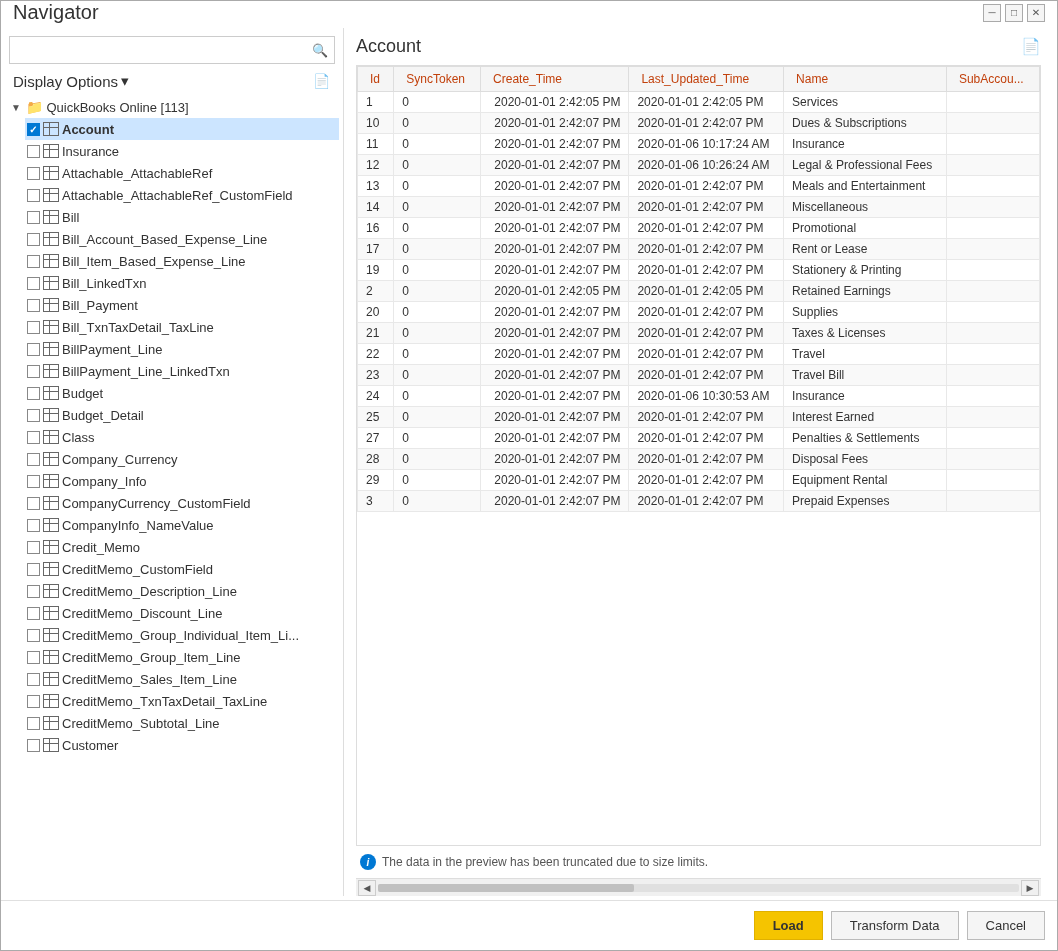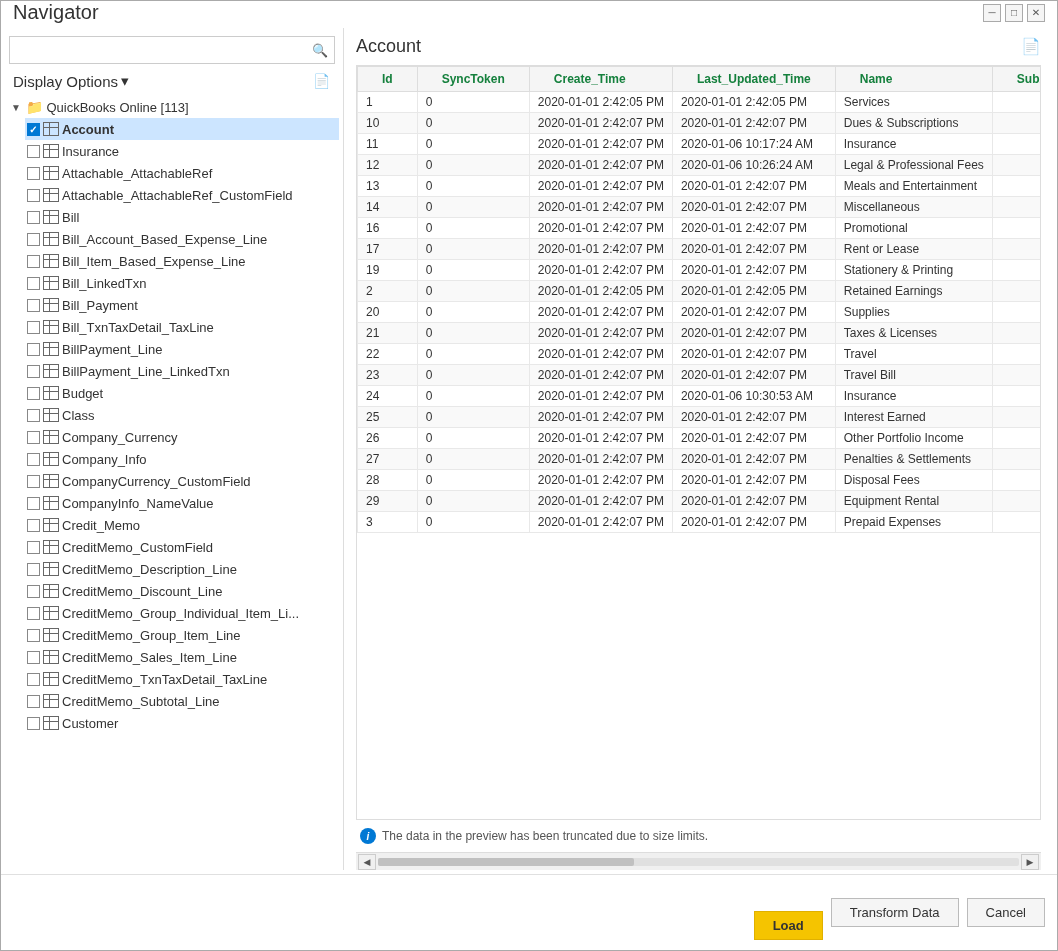--- a/index.html
+++ b/index.html
@@ -253,24 +253,24 @@
       border-collapse: collapse;
       font-size: 12px;
     }
     .data-table thead {
       background: #f5f5f5;
       position: sticky;
       top: 0;
     }
     .data-table thead th {
       border: 1px solid #ddd;
-      padding: 5px 24px;
+      padding: 5px 12px;
       text-align: left;
-      font-weight: 700;
-      color: #15803d;
+      font-weight: 400;
+      color: #c2410c;
       white-space: nowrap;
     }
     .data-table tbody tr:nth-child(even) { background: #f9f9f9; }
     .data-table tbody td {
       border: 1px solid #e8e8e8;
       padding: 3px 8px;
       white-space: nowrap;
       color: #333;
     }
     .table-scroll {
@@ -364,21 +364,20 @@
       cursor: pointer;
       border: 1px solid #bbb;
       background: #f5f5f5;
       color: #333;
     }
     .footer-btn.primary {
       background: #f5c400;
       border-color: #e0b000;
       color: #333;
       font-weight: 600;
-      margin-top: 26px;
     }
   </style>
 </head>
 <body>
 
 <div class="window">
 
   <div class="title-bar">
     <span class="title-bar-title">Navigator</span>
     <div class="title-bar-controls">
@@ -472,20 +471,25 @@
               </div>
               <div class="tree-item">
                 <div class="checkbox"></div>
                 <div class="table-icon"></div>
                 <span>BillPayment_Line_LinkedTxn</span>
               </div>
               <div class="tree-item">
                 <div class="checkbox"></div>
                 <div class="table-icon"></div>
                 <span>Budget</span>
+              </div>
+              <div class="tree-item">
+                <div class="checkbox"></div>
+                <div class="table-icon"></div>
+                <span>Budget_Detail</span>
               </div>
               <div class="tree-item">
                 <div class="checkbox"></div>
                 <div class="table-icon"></div>
                 <span>Class</span>
               </div>
               <div class="tree-item">
                 <div class="checkbox"></div>
                 <div class="table-icon"></div>
                 <span>Company_Currency</span>
@@ -702,28 +706,20 @@
                 </tr>
                 <tr>
                   <td>25</td>
                   <td class="sync-token">0</td>
                   <td class="create-time">2020-01-01 2:42:07 PM</td>
                   <td>2020-01-01 2:42:07 PM</td>
                   <td class="name-col">Interest Earned</td>
                   <td></td>
                 </tr>
                 <tr>
-                  <td>26</td>
-                  <td class="sync-token">0</td>
-                  <td class="create-time">2020-01-01 2:42:07 PM</td>
-                  <td>2020-01-01 2:42:07 PM</td>
-                  <td class="name-col">Other Portfolio Income</td>
-                  <td></td>
-                </tr>
-                <tr>
                   <td>27</td>
                   <td class="sync-token">0</td>
                   <td class="create-time">2020-01-01 2:42:07 PM</td>
                   <td>2020-01-01 2:42:07 PM</td>
                   <td class="name-col">Penalties &amp; Settlements</td>
                   <td></td>
                 </tr>
                 <tr>
                   <td>28</td>
                   <td class="sync-token">0</td>

